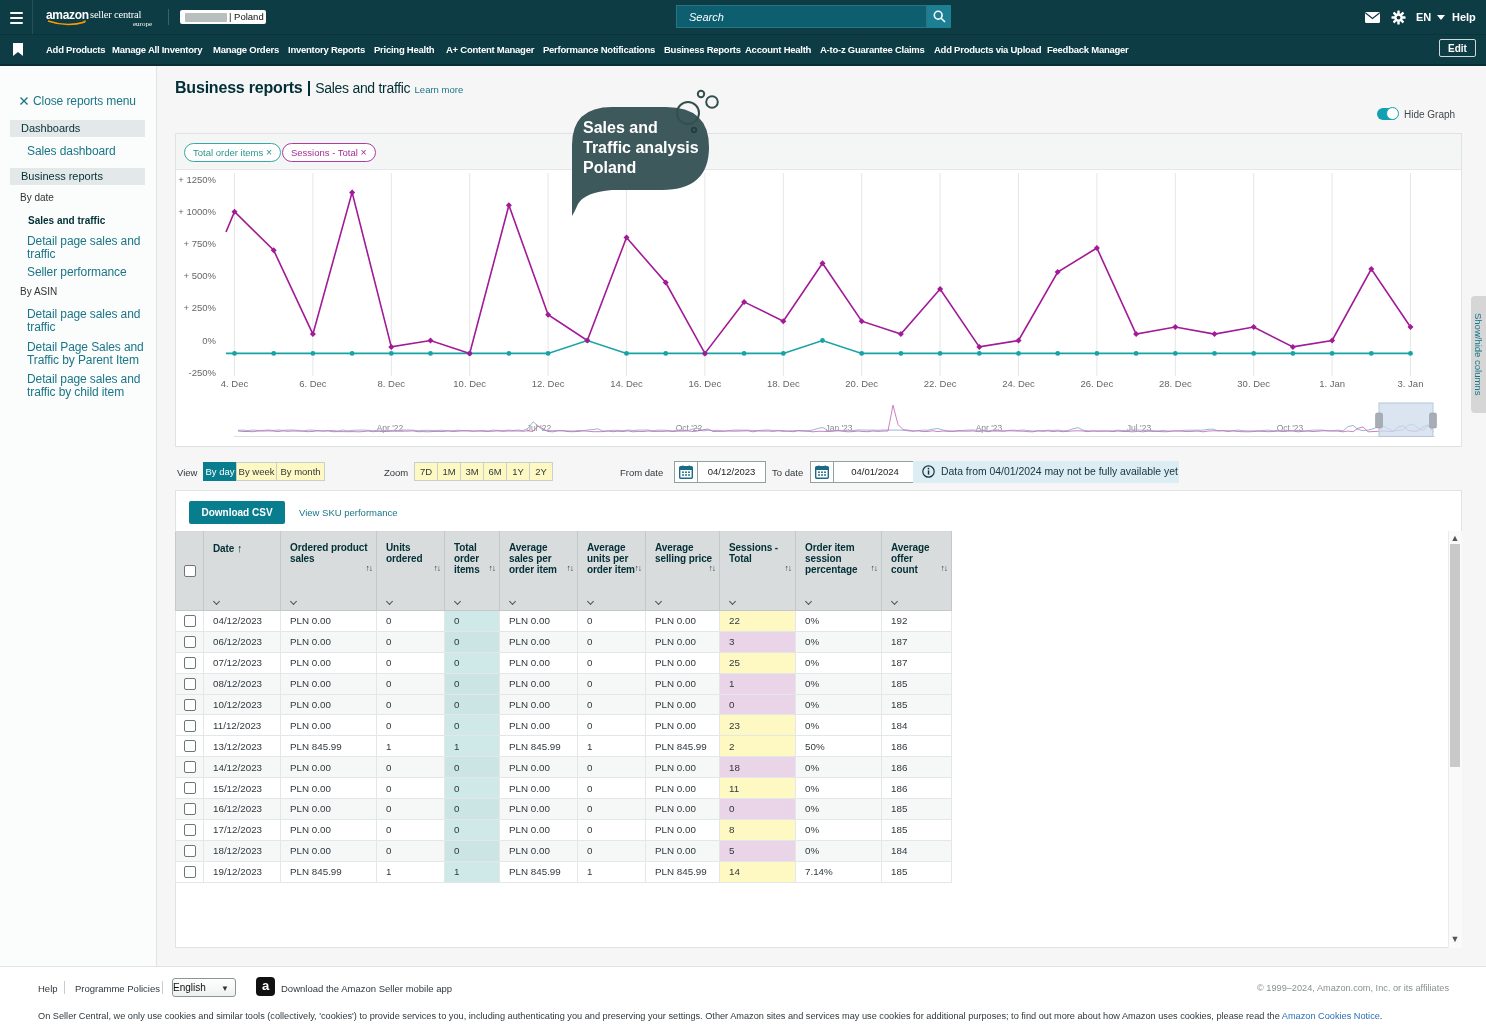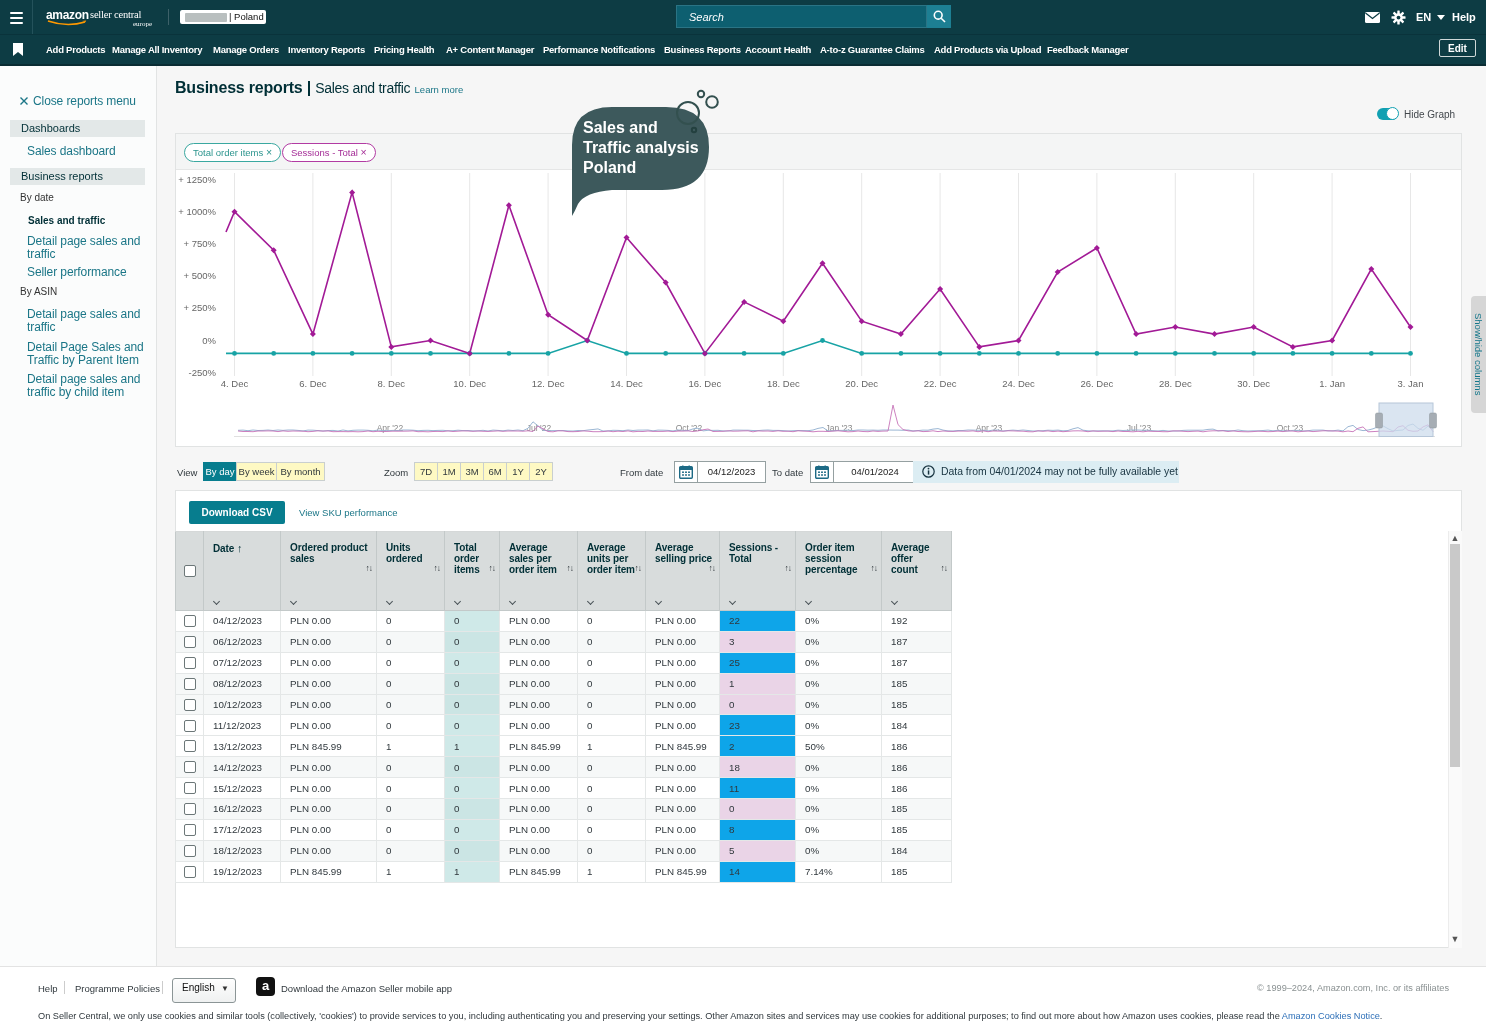--- a/index.html
+++ b/index.html
@@ -35,33 +35,33 @@
 #tablecard{position:absolute;left:175px;top:490px;width:1287px;height:458px;background:#fff;border:1px solid #e1e3e3;}
 #dlcsv{position:absolute;left:13px;top:10px;width:96px;height:23px;background:#077d8e;border-radius:2px;color:#fff;font-size:10px;font-weight:bold;text-align:center;line-height:23px;}
 #skuperf{position:absolute;left:123px;top:16px;color:#1b7687;font-size:9.5px;}
 table{border-collapse:collapse;table-layout:fixed;}
 #dtable{position:absolute;left:-1px;top:40px;}
 #dtable th{background:#d8dcdc;border:1px solid #c3c9c9;border-top:1px solid #d5d8d8;font-size:10px;color:#002f36;text-align:left;vertical-align:top;padding:10px 4px 4px 9px;font-weight:bold;position:relative;letter-spacing:-0.1px;}
 #dtable td{border:1px solid #e4e7e7;font-size:9.8px;color:#30383d;padding:0 4px 0 9px;height:20.9px;background:#fff;}
 #dtable tr.alt td{background:#f6f8f8;}
 #dtable td.tealc{background:#cfe9e8;}
 #dtable tr.alt td.tealc{background:#cbe5e4;}
-#dtable td.pinkc{background:#0ea5e9;}
+#dtable td.pinkc{background:#fef9c3;}
 #dtable tr.alt td.pinkc{background:#ead4e7;}
 .cb{width:12px;height:12px;border:1px solid #6c7778;border-radius:2px;background:#fff;display:inline-block;}
 .sorticon{position:absolute;right:4px;top:50%;margin-top:-8px;font-size:8.5px;color:#30383d;letter-spacing:-1px;}
 .chev{position:absolute;left:10px;bottom:6px;width:5px;height:5px;border-left:1.5px solid #4a5458;border-bottom:1.5px solid #4a5458;transform:rotate(-45deg);}
 .sbtrack{position:absolute;background:#fafafa;}
 .sbthumb{position:absolute;background:#c9c9c9;}
 .sbarrow{position:absolute;font-size:9px;color:#555;text-align:center;}
 #showhide{position:absolute;left:1471px;top:296px;width:15px;height:117px;background:#d6d6d6;border-radius:4px 0 0 4px;color:#13768a;font-size:9.5px;writing-mode:vertical-rl;text-align:center;line-height:15px;}
 #footer{position:absolute;left:0;top:966px;width:1486px;height:62px;background:#fff;border-top:1px solid #e3e3e3;}
 .flink{position:absolute;font-size:9.5px;color:#30383d;top:16px;}
 .fdiv{position:absolute;top:14px;width:1px;height:13px;background:#ccc;}
-#langsel{position:absolute;left:172px;top:11px;width:64px;height:25px;border:1px solid #8b9596;border-radius:3px;background:linear-gradient(#fefefe,#eff1f1);font-size:10px;color:#111;line-height:17px;padding-left:9px;}
+#langsel{position:absolute;left:172px;top:11px;width:64px;height:19px;border:1px solid #8b9596;border-radius:3px;background:linear-gradient(#fefefe,#eff1f1);font-size:10px;color:#111;line-height:17px;}
 #appicon{position:absolute;left:256px;top:10px;width:19px;height:19px;background:#111;border-radius:4px;color:#fff;font-size:13px;font-weight:bold;text-align:center;line-height:18px;}
 #copyr{position:absolute;right:37px;top:16px;font-size:9.2px;color:#8a9192;}
 #cookie{position:absolute;left:38px;top:44px;font-size:9.2px;color:#30383d;white-space:nowrap;}
 #cookie a{color:#2e70b8;text-decoration:none;}
 </style>
 </head>
 <body>
 <div id="topbar">
   <div class="hbar" style="top:12px"></div>
     <div class="hbar" style="top:17px"></div>

